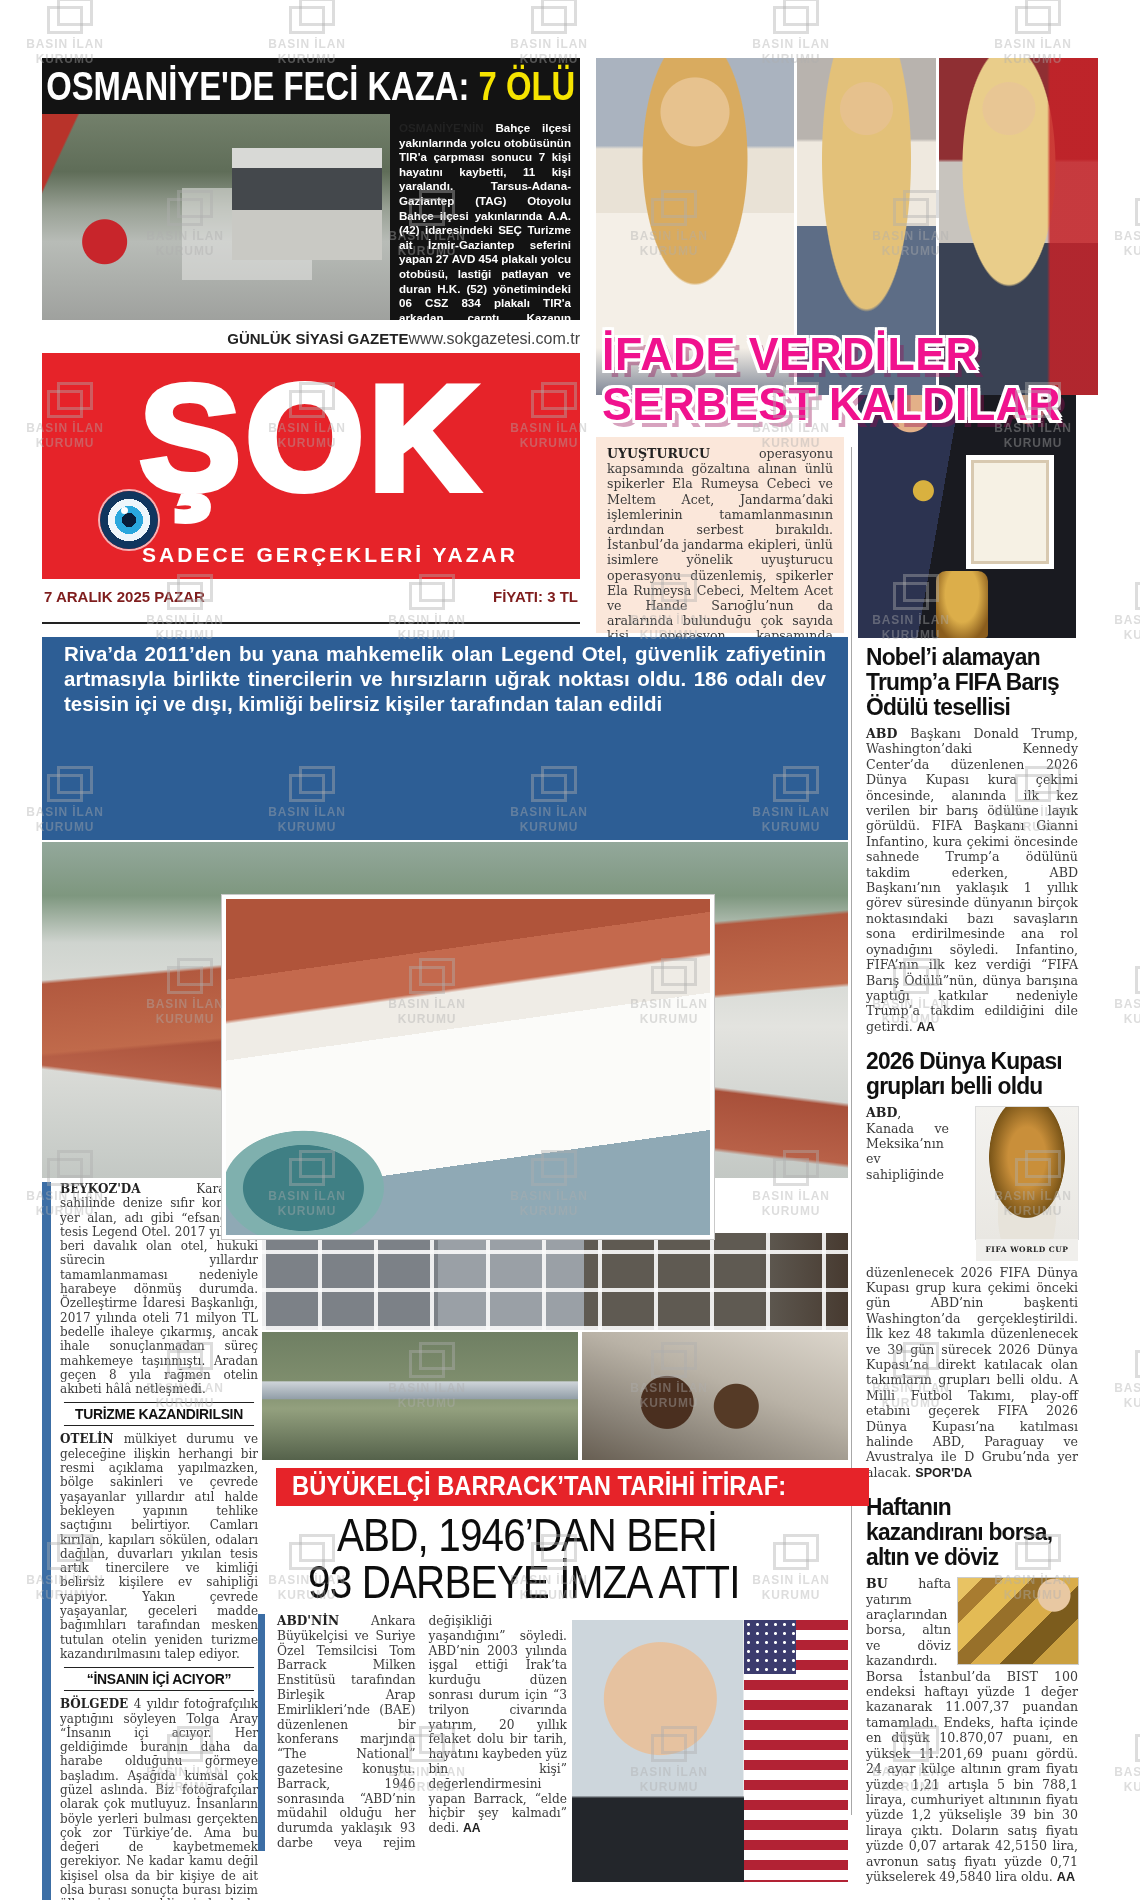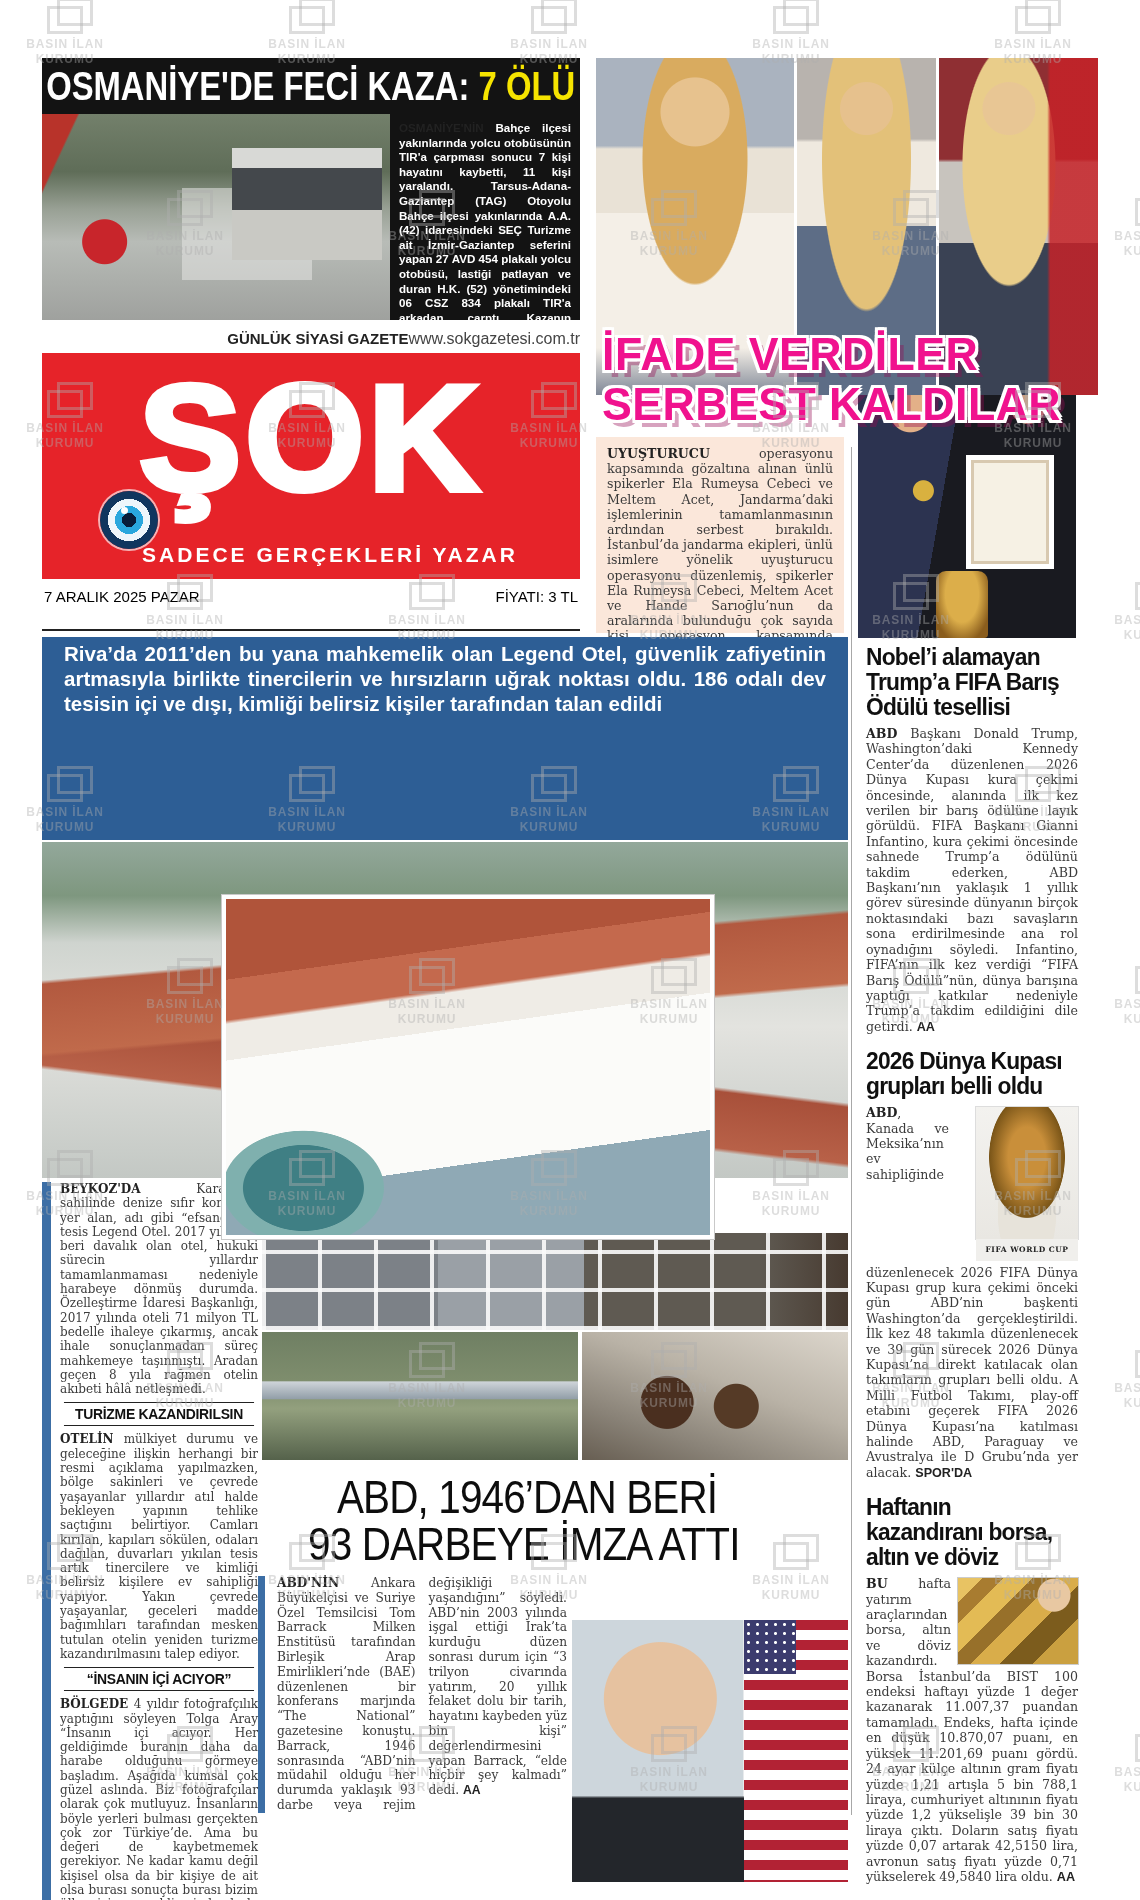--- a/index.html
+++ b/index.html
@@ -59,22 +59,22 @@
   .mast-web{font-weight:normal;color:#444;font-size:16px;}
   .sok-box{margin-top:5px;height:226px;background:#e62329;position:relative;color:#fff;}
   .sok-logo{text-align:center;font-weight:bold;font-size:150px;line-height:150px;padding-top:10px;
             -webkit-text-stroke:6px #fff;letter-spacing:4px;transform:scaleX(1.02);}
   .eye{position:absolute;left:58px;top:138px;width:58px;height:58px;border-radius:50%;
        background:radial-gradient(circle,#081c38 0 7px,#2aa7dd 7px 14px,#eef6fb 14px 21px,#10365f 21px 29px);
        box-shadow:0 0 0 2px rgba(255,255,255,.65);}
   .eye:after{content:"";position:absolute;left:21px;top:16px;width:7px;height:7px;border-radius:50%;background:#fff;}
   .sok-slogan{position:absolute;bottom:12px;left:0;right:0;text-align:center;font-weight:bold;
               font-size:21px;letter-spacing:3px;padding-left:38px;}
-  .mast-row2{display:flex;justify-content:space-between;font-weight:normal;font-size:15px;color:#000000;
-             padding:9px 2px 24px 2px;border-bottom:2px solid #222;}
+  .mast-row2{display:flex;justify-content:space-between;font-weight:bold;font-size:15px;color:#7f1d1d;
+             padding:9px 2px 17px 2px;border-bottom:2px solid #222;}
   
   .ifade{left:596px;top:437px;width:248px;height:196px;background:#fbe7da;z-index:2;
          padding:9px 11px;box-sizing:border-box;}
   .serif{font-family:"DejaVu Serif","Liberation Serif",serif;color:#3b3b3b;text-align:justify;}
   .ifade .serif{font-size:12.6px;line-height:15.2px;}
   .lead{font-weight:bold;color:#222;}
   .src{font-weight:bold;font-family:"Liberation Sans",sans-serif;color:#222;}
   
   .vrule{left:851px;top:447px;width:1px;height:1368px;background:#a8a8a8;z-index:1;}
   .trump-photo{left:858px;top:375px;width:218px;height:263px;background:
@@ -257,20 +257,23 @@
       <span class="lead">OTELİN </span><span>mülkiyet durumu ve geleceğine ilişkin herhangi bir resmi açıklama yapılmazken, bölge sakinleri ve çevrede yaşayanlar yıllardır atıl halde bekleyen yapının tehlike saçtığını belirtiyor. Camları kırılan, kapıları sökülen, odaları dağılan, duvarları yıkılan tesis artık tinercilere ve kimliği belirsiz kişilere ev sahipliği yapıyor. Yakın çevrede yaşayanlar, geceleri madde bağımlıları tarafından mesken tutulan otelin yeniden turizme kazandırılmasını talep ediyor.</span>
     </div>
     <div class="l-sub">“İNSANIN İÇİ ACIYOR”</div>
     <div class="l-body serif">
       <span class="lead">BÖLGEDE </span><span>4 yıldır fotoğrafçılık yaptığını söyleyen Tolga Aray “İnsanın içi acıyor. Her geldiğimde buranın daha da harabe olduğunu görmeye başladım. Aşağıda kumsal çok güzel aslında. Biz fotoğrafçılar olarak çok mutluyuz. İnsanların böyle yerleri bulması gerçekten çok zor Türkiye’de. Ama bu değeri de kaybetmemek gerekiyor. Ne kadar kamu değil kişisel olsa da bir kişiye de ait olsa burası sonuçta burası bizim ülkemizin maddi imkanlarla yapılmış bir yer. Sahip çıkılması lazım” diye yakınıyor. </span>
     </div>
   </div>
 </div>
 
 <div class="abs barrack">
+  <div class="bar-banner">
+    <span class="sq">BÜYÜKELÇİ BARRACK’TAN TARİHİ İTİRAF:</span>
+  </div>
   <div class="bar-head">
     <span class="sq">ABD, 1946’DAN BERİ</span><br>
     <span class="sq">93 DARBEYE İMZA ATTI</span>
   </div>
   <div class="bar-flex">
     <div class="bar-bluebar"></div>
     <div class="bar-body serif">
       <span class="lead">ABD'NİN </span><span>Ankara Büyükelçisi ve Suriye Özel Temsilcisi Tom Barrack Milken Enstitüsü tarafından Birleşik Arap Emirlikleri’nde (BAE) düzenlenen bir konferans marjında “The National” gazetesine konuştu. Barrack, 1946 sonrasında “ABD’nin müdahil olduğu her durumda yaklaşık 93 darbe veya rejim değişikliği yaşandığını” söyledi. ABD’nin 2003 yılında işgal ettiği Irak’ta kurduğu düzen sonrası durum için “3 trilyon civarında yatırım, 20 yıllık felaket dolu bir tarih, hayatını kaybeden yüz bin kişi” değerlendirmesini yapan Barrack, “elde hiçbir şey kalmadı” dedi. </span><span class="src">AA</span>
     </div>
   </div>

